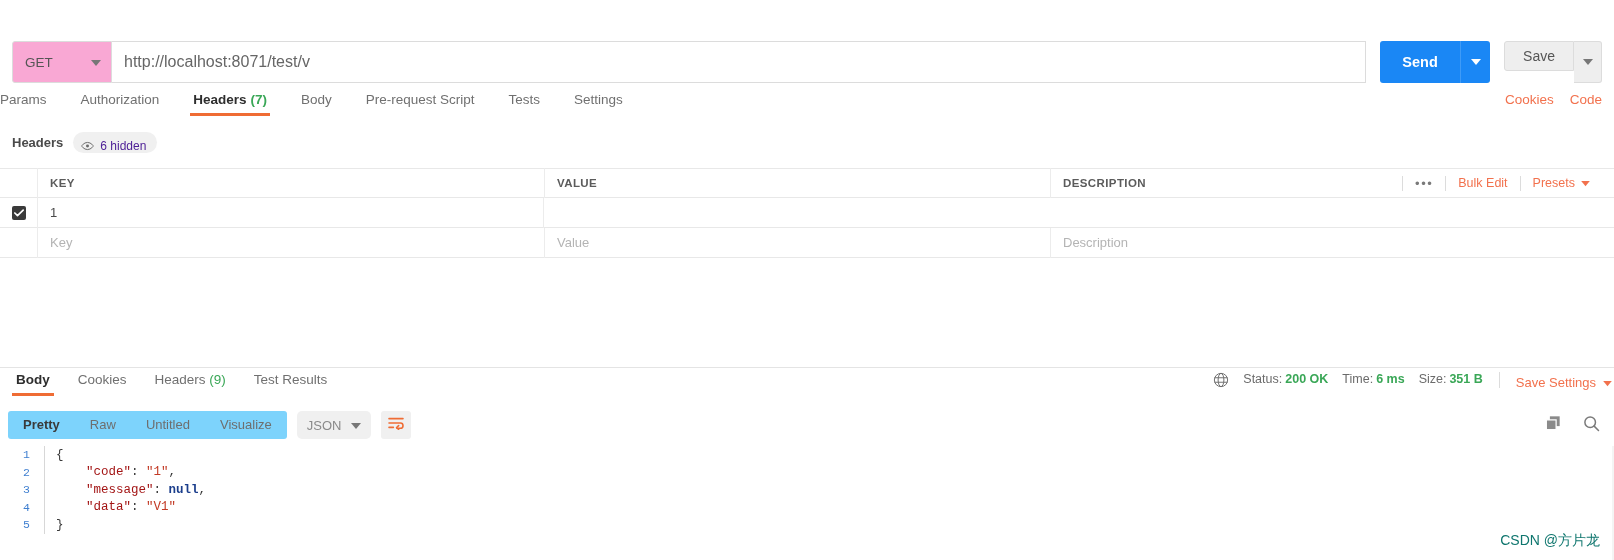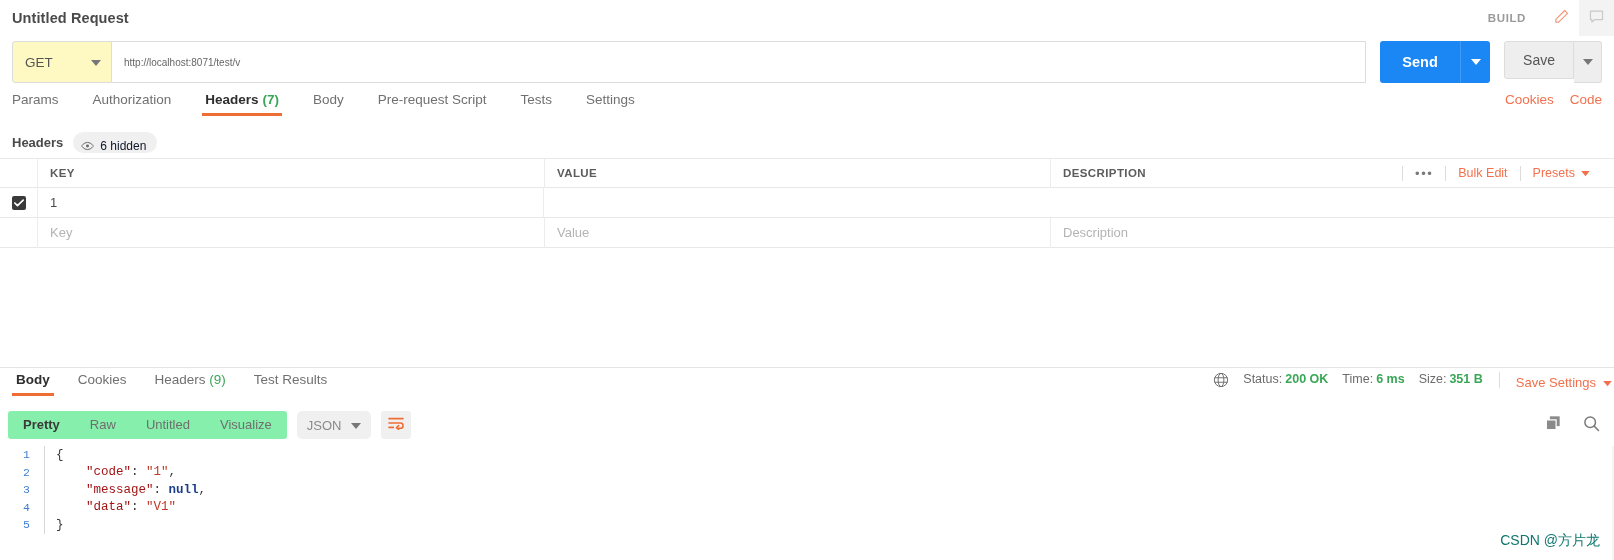--- a/index.html
+++ b/index.html
@@ -33,57 +33,57 @@
     width:35px; height:36px; display:flex; align-items:center; justify-content:center;
   }
   .tb-icon-btn.sep { background:#f3f3f3; }
 
   
   .urlrow {
     position:absolute; left:0; top:40px; width:1614px; height:44px;
     display:flex; align-items:center; padding:0 12px;
   }
   .method-box {
-    width:100px; height:42px; border:1px solid #dcdcdc; background:#fef9c3;
+    width:100px; height:42px; border:1px solid #dcdcdc; background:#f9a8d4;
     display:flex; align-items:center; border-radius:3px 0 0 3px; flex:none;text-align:right;
   }
   .method-label { font-size:13.5px; color:#555; margin-left:12px; }
   .method-caret { margin-left:auto; margin-right:10px; }
   .url-box {
     flex:1; height:42px; border:1px solid #dcdcdc; border-left:none; background:#fff;
     display:flex; align-items:center; padding-left:12px;
   }
-  .url-text { font-size:10px; color:#666;text-align:center; }
+  .url-text { font-size:16px; color:#666;text-align:center; }
   .send-group { display:flex; margin-left:14px; flex:none; }
   .send-btn {
     height:42px; min-width:80px; background:#1a87f5; color:#fff;
     display:flex; align-items:center; justify-content:center;
     font-size:14.5px; font-weight:700; border-radius:3px 0 0 3px;
     padding:0 22px;
   }
   .send-caret {
     height:42px; width:30px; background:#1a87f5; border-radius:0 3px 3px 0;
     display:flex; align-items:center; justify-content:center;
     border-left:1px solid #3f9bf7;
   }
   .save-group { display:flex; margin-left:14px; flex:none; }
   .save-btn {
-    height:38px; background:#eeeeee; border:1px solid #dcdcdc; border-radius:3px 0 0 3px;
+    height:30px; background:#eeeeee; border:1px solid #dcdcdc; border-radius:3px 0 0 3px;
     display:flex; align-items:center; justify-content:center; padding:0 18px;
     font-size:14px; color:#555;
   }
   .save-caret {
     height:42px; width:28px; background:#eeeeee; border:1px solid #dcdcdc; border-left:none;
     border-radius:0 3px 3px 0; display:flex; align-items:center; justify-content:center;
   }
 
   
   .reqtabs {
     position:absolute; left:0; top:92px; width:1614px; height:32px;
-    display:flex; align-items:flex-start; padding-left:12px;
+    display:flex; align-items:flex-start; padding-left:0;
   }
   .rtab {
     font-size:13.5px; color:#707070; margin-right:34px; position:relative;
     padding-bottom:9px; white-space:nowrap;
   }
   .rtab.active { color:#2e2e2e; font-weight:600; }
   .rtab.active::after {
     content:""; position:absolute; left:-3px; right:-3px; bottom:0; height:3px;
     background:#ef6c34;
   }
@@ -92,26 +92,26 @@
   .link-orange { font-size:13.5px; color:#f2714d; margin-left:16px; }
 
   
   .hdrbar {
     position:absolute; left:0; top:128px; width:1614px; height:28px;
     display:flex; align-items:center; padding-left:12px;
   }
   .hdrbar-title { font-size:13px; color:#4a4a4a; font-weight:600; margin-right:10px;}
   .hidden-pill {
     display:flex; align-items:center; background:#f0f0f0; border-radius:11px;
-    height:21px; padding:8px 11px 0 8px; font-size:12px; color:#0f172a;
+    height:21px; padding:8px 11px 0 8px; font-size:12px; color:#4c1d95;
   }
   .hidden-pill .eye { margin-right:6px; display:flex; }
 
   
-  .tbl { position:absolute; left:0; top:158px; width:1614px; }
+  .tbl { position:absolute; left:0; top:168px; width:1614px; }
   .trow { display:flex; height:30px; align-items:center; border-bottom:1px solid #e8e8e8; }
   .trow.head { border-top:1px solid #e8e8e8; background:#fff; }
   .cell-chk {
     width:38px; height:30px; display:flex; align-items:center; justify-content:center;
     border-right:1px solid #ececec; flex:none;
   }
   .trow.head .cell-chk { border-right:1px solid #ececec; }
   .cell-key { width:507px; height:30px; display:flex; align-items:center; padding-left:12px;
     border-right:1px solid #ececec; flex:none; }
   .cell-val { width:506px; height:30px; display:flex; align-items:center; padding-left:12px;
@@ -154,21 +154,21 @@
   .meta-item .v { color:#3aa757; font-weight:600; margin-left:3px; }
   .meta-sep { width:1px; height:16px; background:#dcdcdc; margin-left:16px; }
   .save-resp { color:#f2714d; font-size:13px; margin-left:16px; display:flex; align-items:center;}
 
   
   .fmtbar {
     position:absolute; left:0; top:408px; width:1614px; height:34px;
     display:flex; align-items:center; padding-left:8px;
   }
   .fmt-pill {
-    display:flex; align-items:center; background:#86efac; border-radius:3px; height:28px;
+    display:flex; align-items:center; background:#7dd3fc; border-radius:3px; height:28px;
   }
   .fmt-item { font-size:13px; color:#6e6e6e; padding:0 15px; line-height:28px; }
   .fmt-item.active { color:#3a3a3a; font-weight:600; }
   .json-pill {
     display:flex; align-items:center; background:#f0f0f0; border-radius:5px; height:28px;
     margin-left:10px; padding:0 10px;
   }
   .json-pill .lbl { font-size:13px; color:#8a8a8a; margin-right:10px; }
   .wrap-pill {
     display:flex; align-items:center; justify-content:center; background:#f0f0f0;
@@ -198,40 +198,20 @@
   }
   .scroll-hint {
     position:absolute; right:0; top:446px; width:2px; height:114px; background:#f4f4f4;
   }
 </style>
 </head>
 <body>
 
 <div class="app">
 
-  <div class="titlebar">
-    <div class="req-title">Untitled Request</div>
-    <div class="titlebar-right">
-      <div class="build-label">BUILD</div>
-      <div class="tb-icon-btn">
-        <span>
-          <svg width="17" height="17" viewBox="0 0 24 24" fill="none" stroke="#f5997a" stroke-width="1.7" stroke-linecap="round" stroke-linejoin="round">
-            <path d="M16.5 3.5l4 4L8 20H4v-4z"></path>
-          </svg>
-        </span>
-      </div>
-      <div class="tb-icon-btn sep">
-        <span>
-          <svg width="17" height="17" viewBox="0 0 24 24" fill="none" stroke="#c9c9c9" stroke-width="1.7" stroke-linejoin="round">
-            <path d="M3.5 4.5h17v12h-11l-4 3.5v-3.5h-2z"></path>
-          </svg>
-        </span>
-      </div>
-    </div>
-  </div>
 
   <div class="urlrow">
     <div class="method-box">
       <span class="method-label">GET</span>
       <span class="method-caret">
         <svg width="10" height="7" viewBox="0 0 10 7">
             <path d="M0 0h10L5 6z" fill="#777"></path>
           </svg>
       </span>
     </div>

